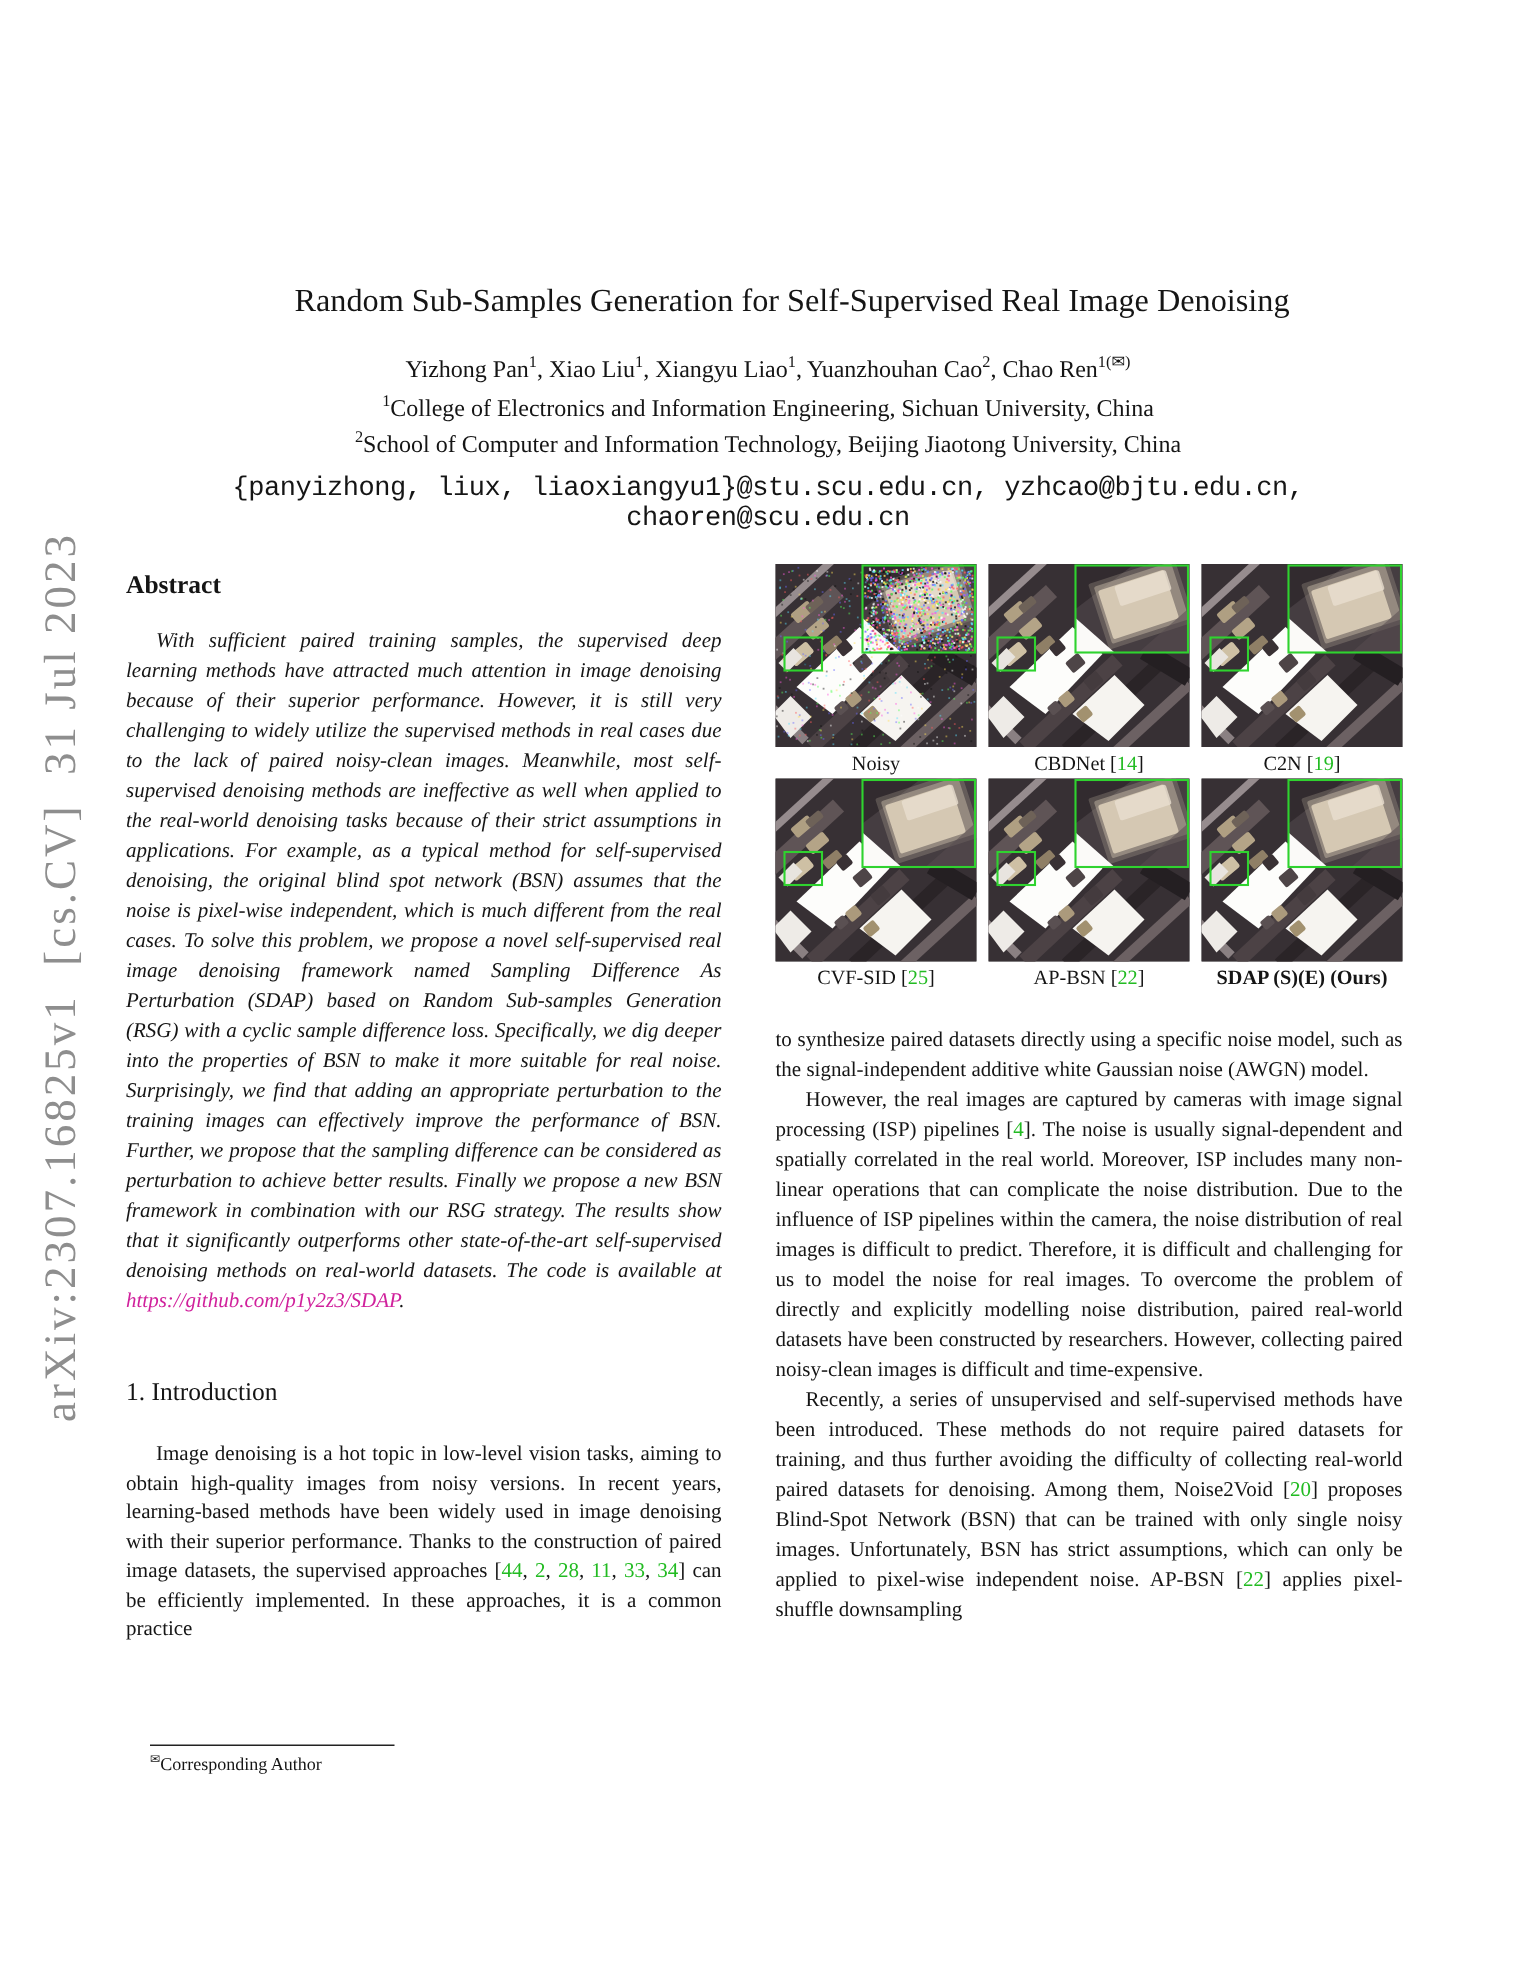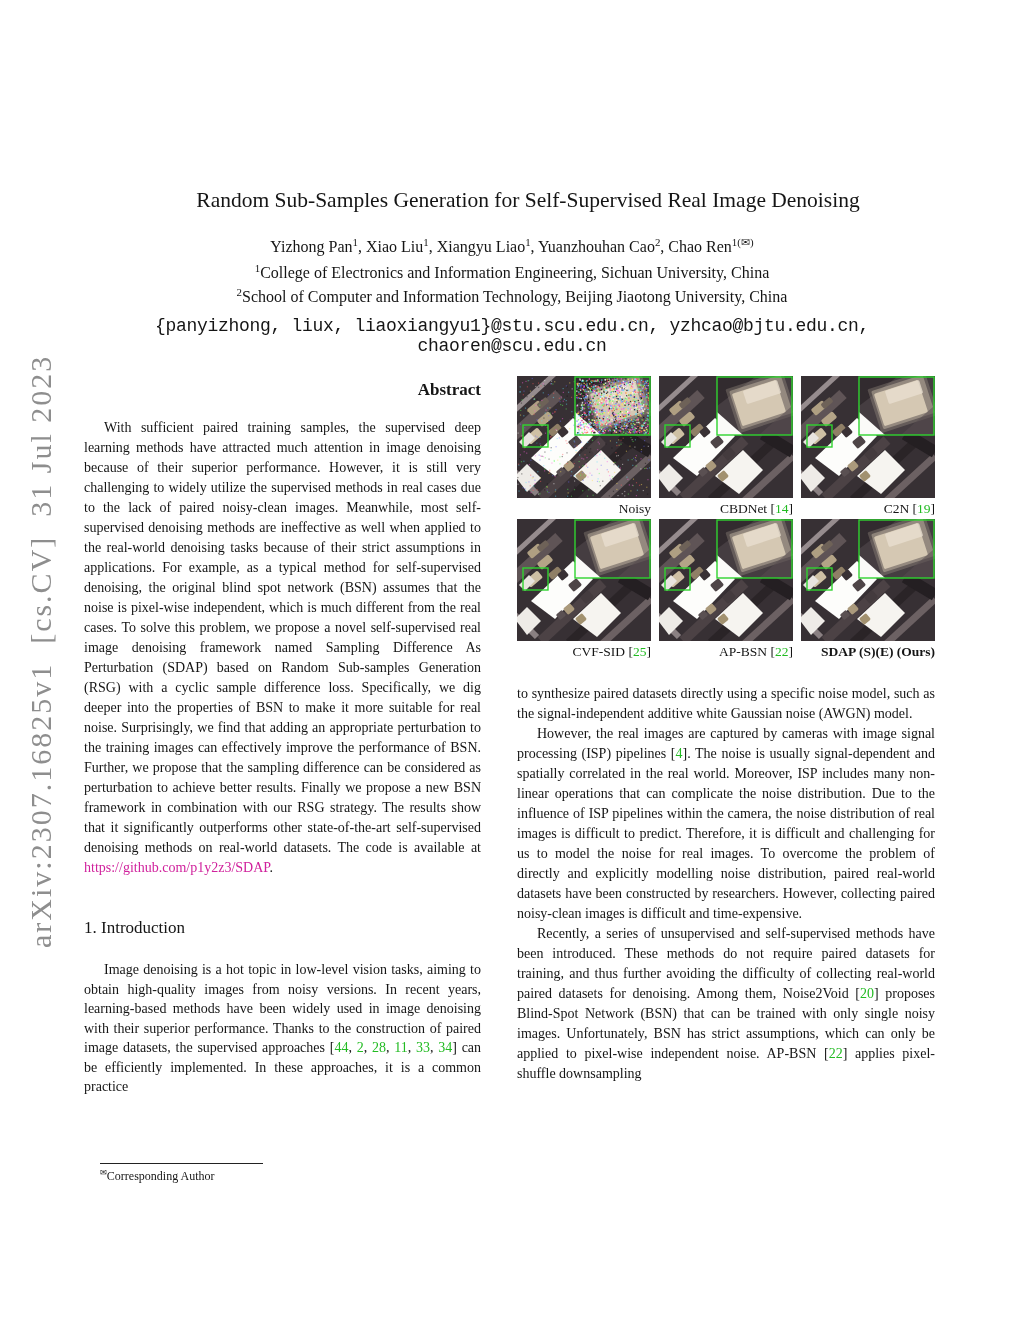--- a/index.html
+++ b/index.html
@@ -13,38 +13,38 @@
   .title{position:absolute;top:172px;left:62px;width:900px;text-align:center;
          font-size:21.5px;font-weight:normal;margin:16px}
   .authors{position:absolute;top:238px;left:62px;width:900px;text-align:center;font-size:16px}
   .affil{position:absolute;left:62px;width:900px;text-align:center;font-size:16px}
   .affil1{top:264px}.affil2{top:288px}
   .emails{position:absolute;top:316px;left:62px;width:900px;text-align:center;
           font-family:Liberation Mono, monospace;font-size:18px;letter-spacing:-0.3px}
   sup{font-size:68%;line-height:0}
 
   .col-left{position:absolute;left:84px;top:380px;width:397px}
-  .abs-h{font-size:17px;font-weight:bold;text-align:right;margin:0 0 18px 0}
+  .abs-h{font-size:17px;font-weight:bold;text-align:left;margin:0 0 18px 0}
   p.body{font-size:14px;line-height:20px;text-align:justify;margin:0}
-  .abstract{}
+  .abstract{font-style:italic}
   .indent{text-indent:20px}
   .intro-h{font-size:17px;font-weight:normal;margin:40px 0 0 0}
   .intro-p{margin-top:22px !important;line-height:19.5px !important}
 
   .cite{color:var(--cite,#22bb22)}
   .plink{color:var(--link,#d0219c);text-decoration:none;cursor:pointer}
 
   .footnote{position:absolute;left:100px;top:1163px;width:397px;font-size:12px}
   .fn-rule{width:163px;border-top:1.3px solid #222;margin-bottom:5px}
 
   .col-right{position:absolute;left:517px;top:376px;width:418px}
   .fig-grid{display:grid;grid-template-columns:repeat(3,134px);column-gap:8px}
   .fig-cell{width:134px}
   .fig-img{display:block;width:134px;height:122px;background:#373034}
-  .fig-label{height:21px;line-height:21px;text-align:right;font-size:13.5px;white-space:nowrap}
+  .fig-label{height:21px;line-height:21px;text-align:center;font-size:13.5px;white-space:nowrap}
   .caption{font-size:14px;margin:10px 0 0 0;text-align:justify}
   .right-text{margin-top:22px}
 </style>
 </head>
 <body>
 
 <div class="arxiv">arXiv:2307.16825v1  [cs.CV]  31 Jul 2023</div>
 
 <h1 class="title">Random Sub-Samples Generation for Self-Supervised Real Image Denoising</h1>
 <div class="authors">Yizhong Pan<sup>1</sup>, Xiao Liu<sup>1</sup>, Xiangyu Liao<sup>1</sup>, Yuanzhouhan Cao<sup>2</sup>, Chao Ren<sup>1(✉)</sup></div>

